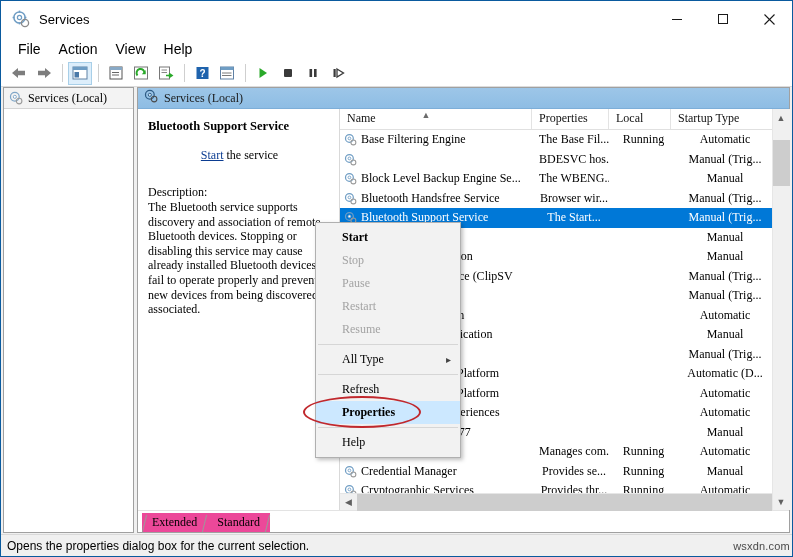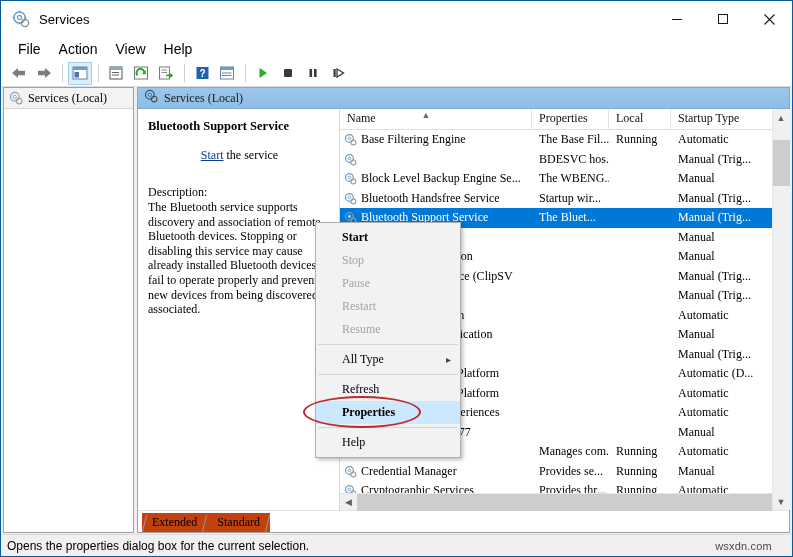--- a/index.html
+++ b/index.html
@@ -200,20 +200,21 @@
   }
   .c-name { width: 192px; flex: 0 0 auto; }
   .c-desc { width: 77px; flex: 0 0 auto; }
   .c-stat { width: 62px; flex: 0 0 auto; }
   .c-start { flex: 1 1 auto; border-right: none; }
   .lv-rows {
     flex: 1 1 auto;
     overflow: hidden;
     background: #fff;
     position: relative;
+    text-align: center;
   }
   .row {
     height: 19.5px;
     display: flex;
     align-items: center;
     font-size: 12px;
     color: #000;
     white-space: nowrap;
   }
   .row.sel { background: #0078d7; color: #fff; }
@@ -283,21 +284,21 @@
     align-items: flex-end;
     background: #ffffff;
     padding-left: 4px;
     border-top: 1px solid #e3e3e3;
   }
   .tab {
     font-size: 12px;
     color: #000;
     padding: 2px 10px 2px 10px;
     position: relative;
-    background: #c2410c;
+    background: #ec4899;
   }
   .tab .slashL, .tab .slashR {
     position: absolute; top: 2px;
     width: 1px; height: 17px;
     background: #9a9a9a;
   }
   .tab .slashL { left: 2px; transform: skewX(-14deg); }
   .tab .slashR { right: 2px; transform: skewX(-14deg); }
   .tab.active { font-weight: normal; }
   
@@ -309,21 +310,21 @@
     display: flex;
     align-items: center;
     padding-left: 6px;
     font-size: 12px;
     color: #000;
   }
   .sb-spacer { flex: 1 1 auto; }
   .watermark {
     font-size: 11px;
     color: #4a4a4a;
-    padding-right: 20px;
+    padding-right: 2px;
     letter-spacing: 0.2px;
   }
   
   .ctxmenu {
     position: absolute;
     left: 177px;
     top: 113px;
     width: 146px;
     background: #f2f2f2;
     border: 1px solid #b0b0b0;
@@ -592,36 +593,36 @@
                 <div class="cell name">
                   <span class="svcico">
                     <svg width="13" height="13" viewBox="0 0 18 18">
                       <circle cx="7.5" cy="7.5" r="5.4" fill="none" stroke="#6f9dc4" stroke-width="1.7"></circle>
                       <circle cx="7.5" cy="7.5" r="1.9" fill="#fff" stroke="#6f9dc4" stroke-width="1.2"></circle>
                       <circle cx="13" cy="13" r="3.4" fill="none" stroke="#9a9a9a" stroke-width="1.5"></circle>
                     </svg>
                   </span>
                   <span>Bluetooth Handsfree Service</span>
                 </div>
-                <div class="cell desc">Startup wir...</div>
+                <div class="cell desc">Browser wir...</div>
                 <div class="cell stat"></div>
                 <div class="cell start">Manual (Trig...</div>
               </div>
               <div class="row sel">
                 <div class="cell name">
                   <span class="svcico">
                     <svg width="13" height="13" viewBox="0 0 18 18">
                       <circle cx="7.5" cy="7.5" r="5.4" fill="none" stroke="#6f9dc4" stroke-width="1.7"></circle>
                       <circle cx="7.5" cy="7.5" r="1.9" fill="#fff" stroke="#6f9dc4" stroke-width="1.2"></circle>
                       <circle cx="13" cy="13" r="3.4" fill="none" stroke="#9a9a9a" stroke-width="1.5"></circle>
                     </svg>
                   </span>
                   <span>Bluetooth Support Service</span>
                 </div>
-                <div class="cell desc">The Bluet...</div>
+                <div class="cell desc">The Start...</div>
                 <div class="cell stat"></div>
                 <div class="cell start">Manual (Trig...</div>
               </div>
               <div class="row">
                 <div class="cell name">
                   <span class="svcico">
                     <svg width="13" height="13" viewBox="0 0 18 18">
                       <circle cx="7.5" cy="7.5" r="5.4" fill="none" stroke="#6f9dc4" stroke-width="1.7"></circle>
                       <circle cx="7.5" cy="7.5" r="1.9" fill="#fff" stroke="#6f9dc4" stroke-width="1.2"></circle>
                       <circle cx="13" cy="13" r="3.4" fill="none" stroke="#9a9a9a" stroke-width="1.5"></circle>

